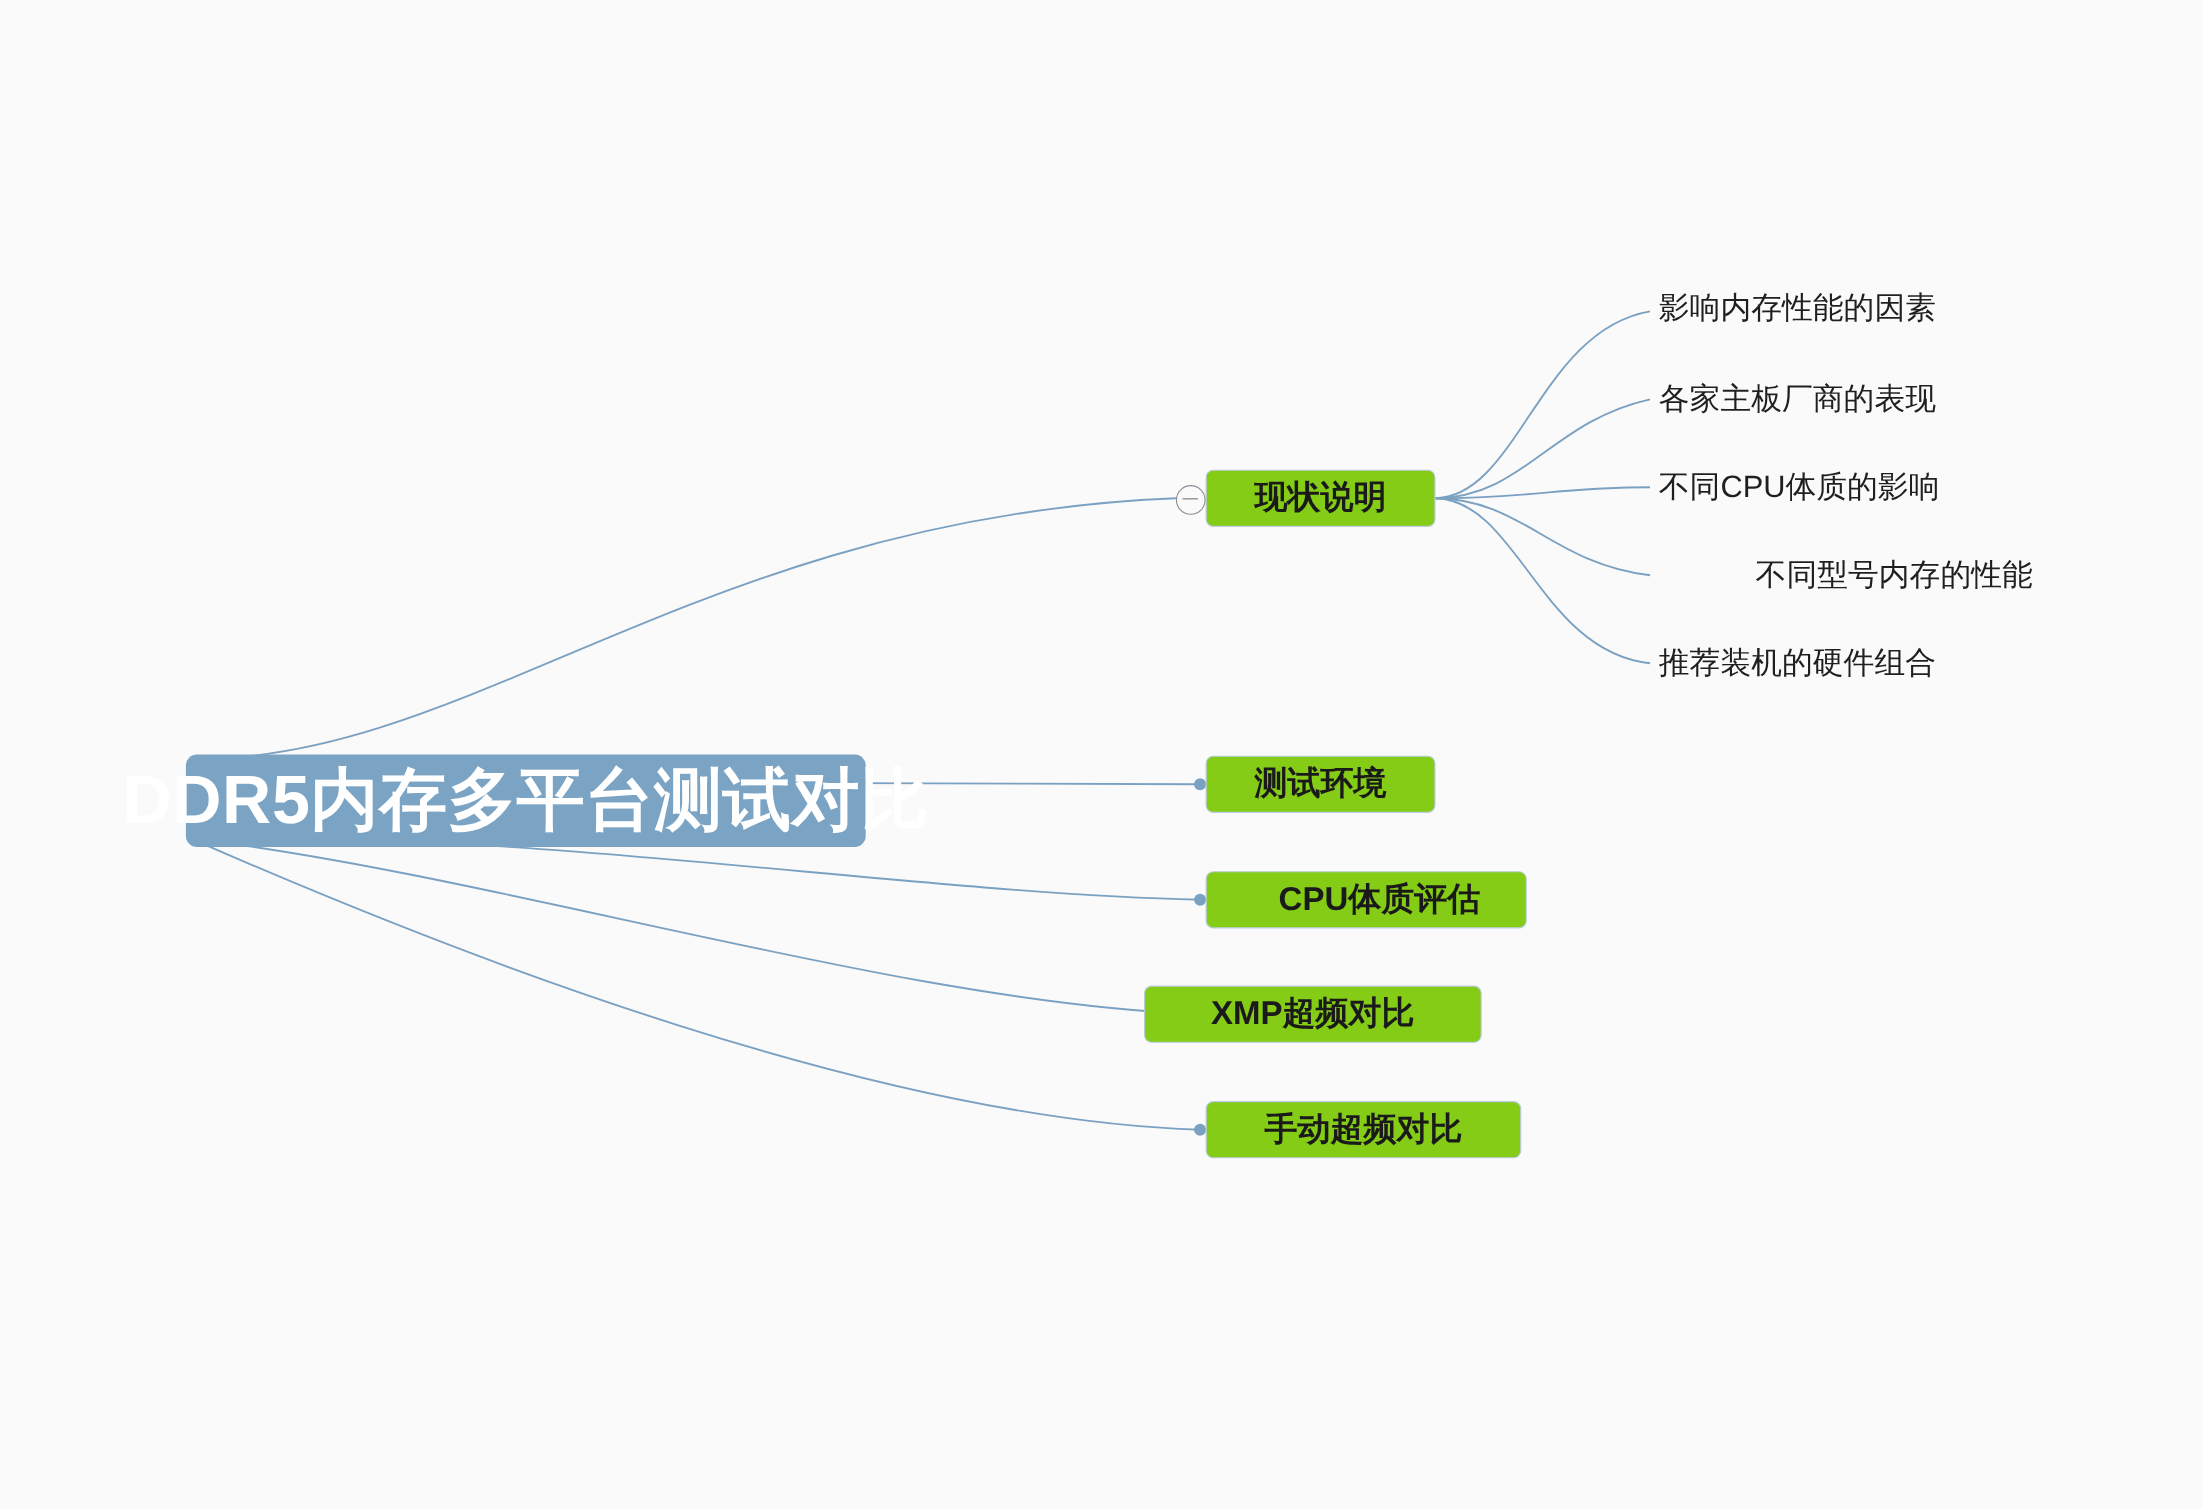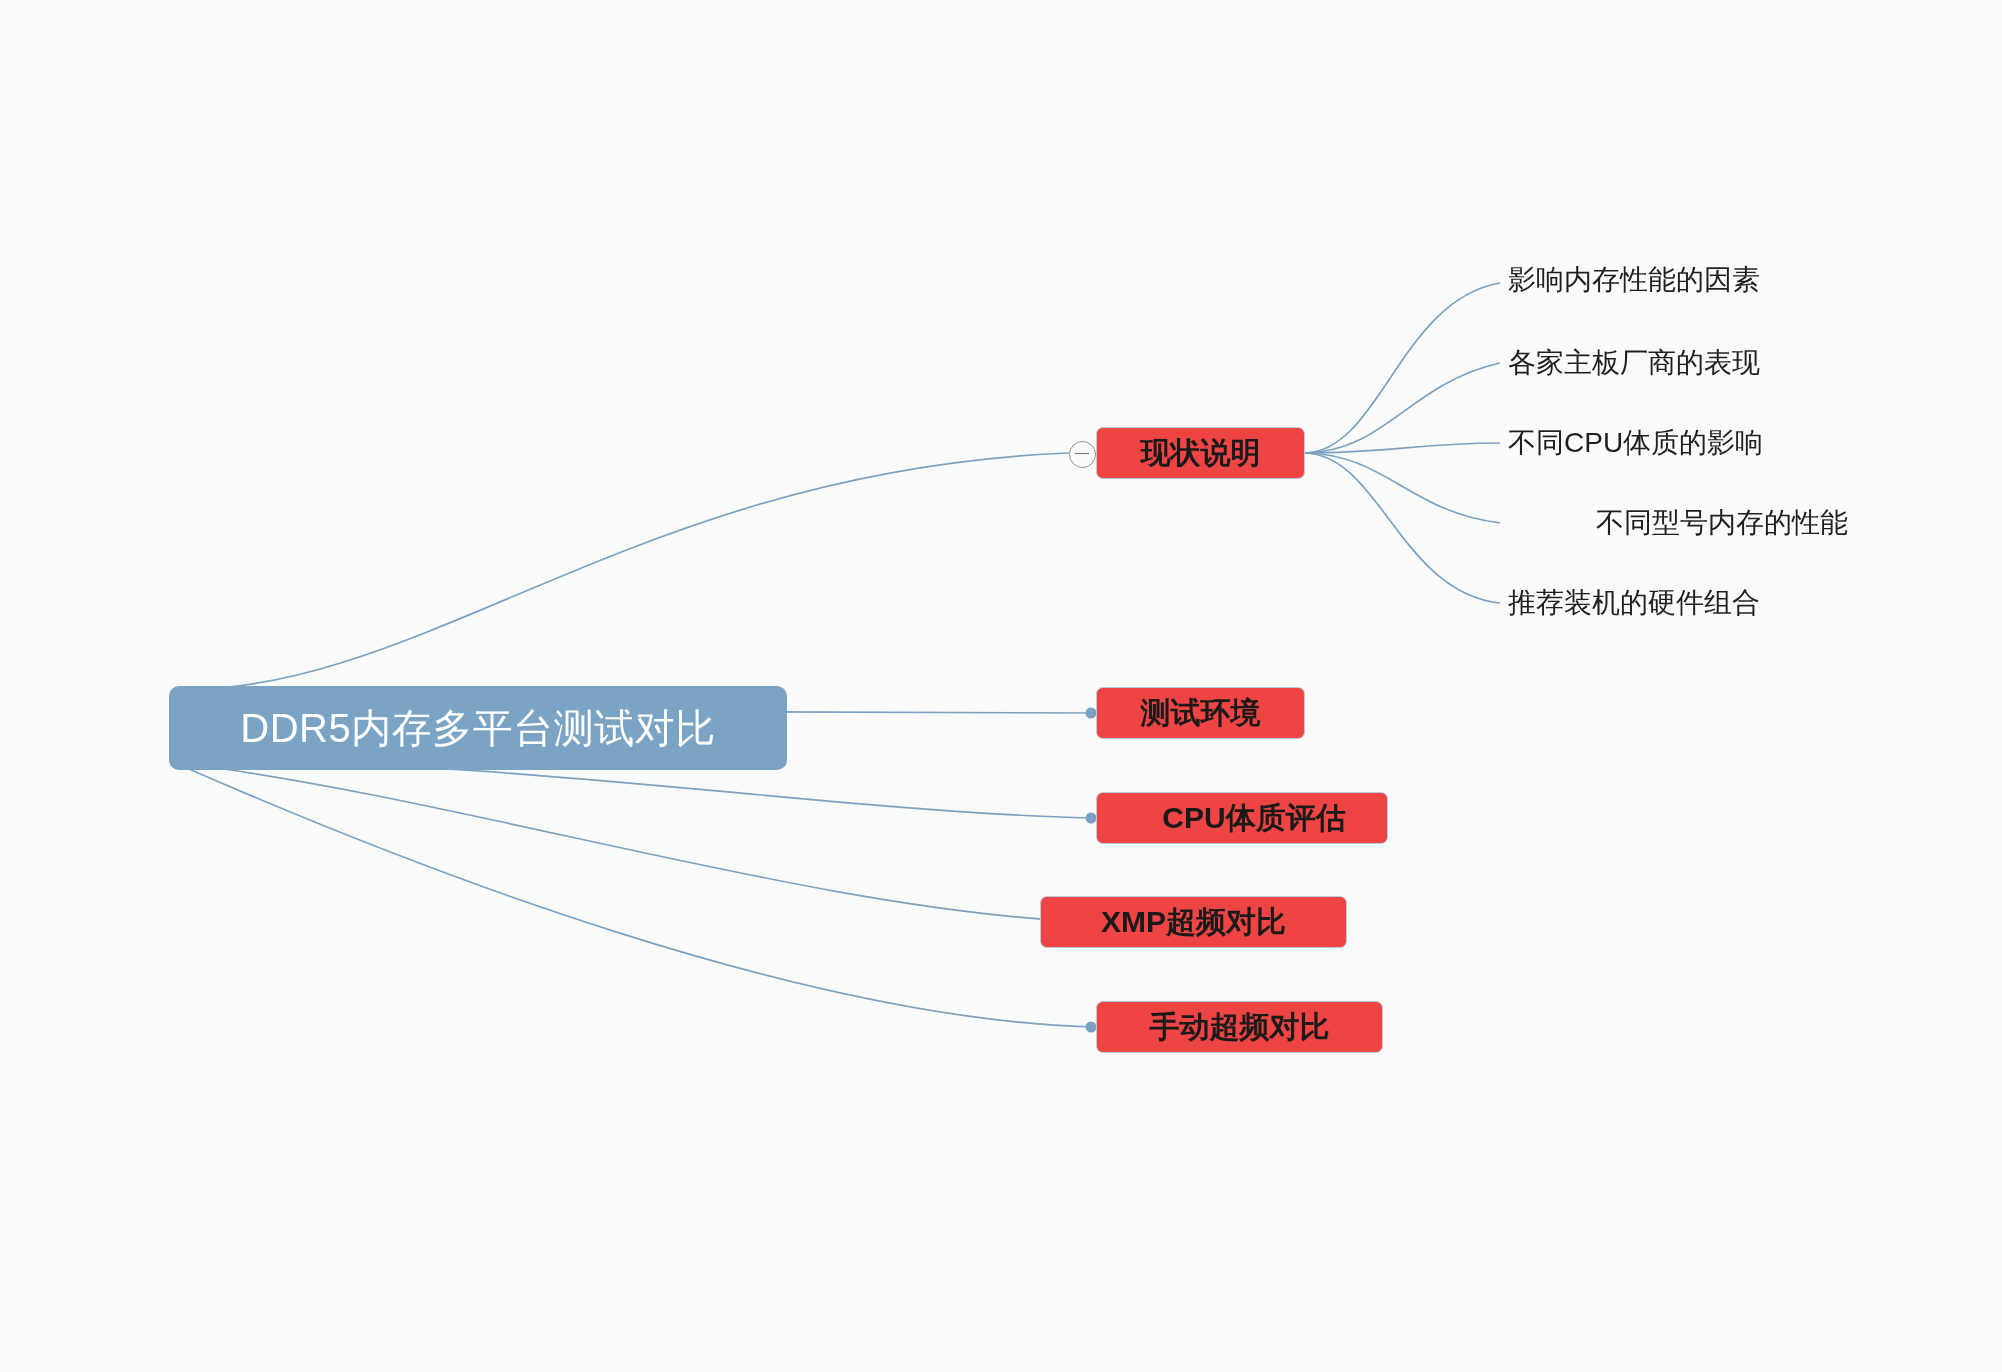--- a/index.html
+++ b/index.html
@@ -40,31 +40,31 @@
     background: #7ba4c4;
     border-radius: 10px;
     display: flex;
     align-items: center;
     justify-content: center;
     box-sizing: border-box;
     z-index: 5;
   }
   .root-label {
     color: #ffffff;
-    font-size: 40px;
-    font-weight: normal;
+    font-size: 62px;
+    font-weight: bold;
     letter-spacing: 0.5px;
     line-height: 1;
     white-space: nowrap;
   }
 
   
   .branch-node {
     position: absolute;
-    background: #ef4444;
+    background: #84cc16;
     border: 1.4px solid #b9cbdc;
     border-radius: 7px;
     display: flex;
     align-items: center;
     justify-content: center;
     box-sizing: border-box;
     padding: 0 16px;
     height: 52px;
     z-index: 5;
   }

